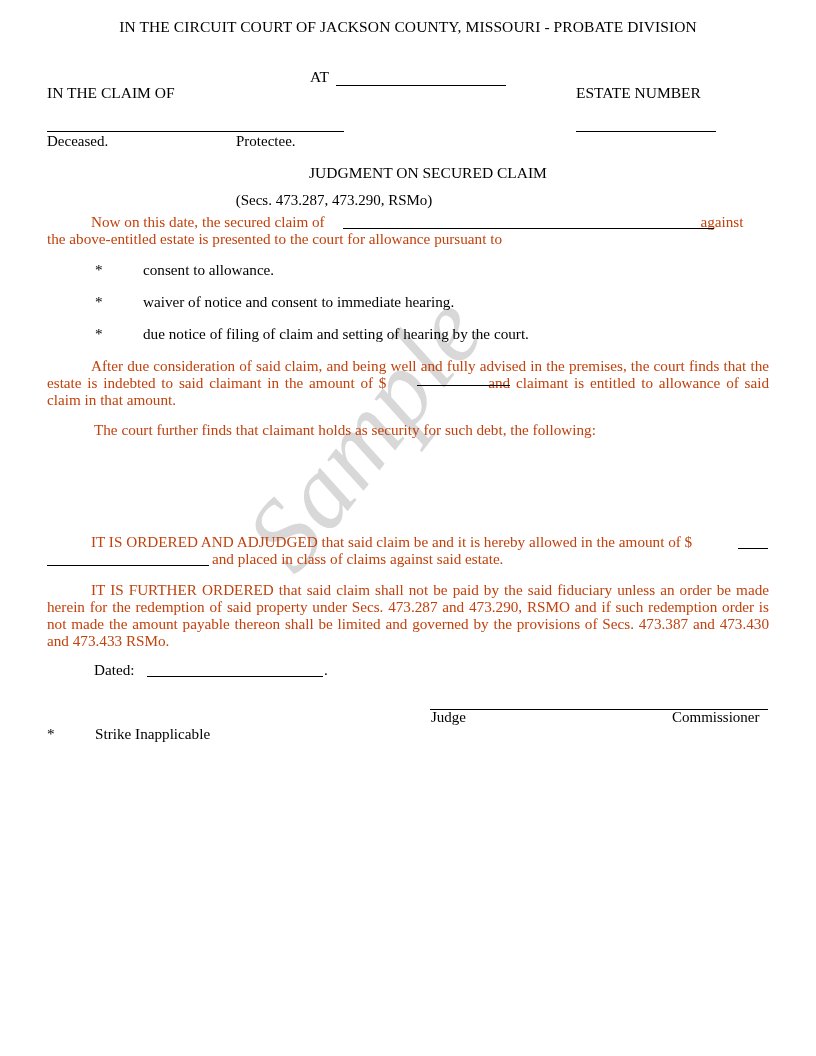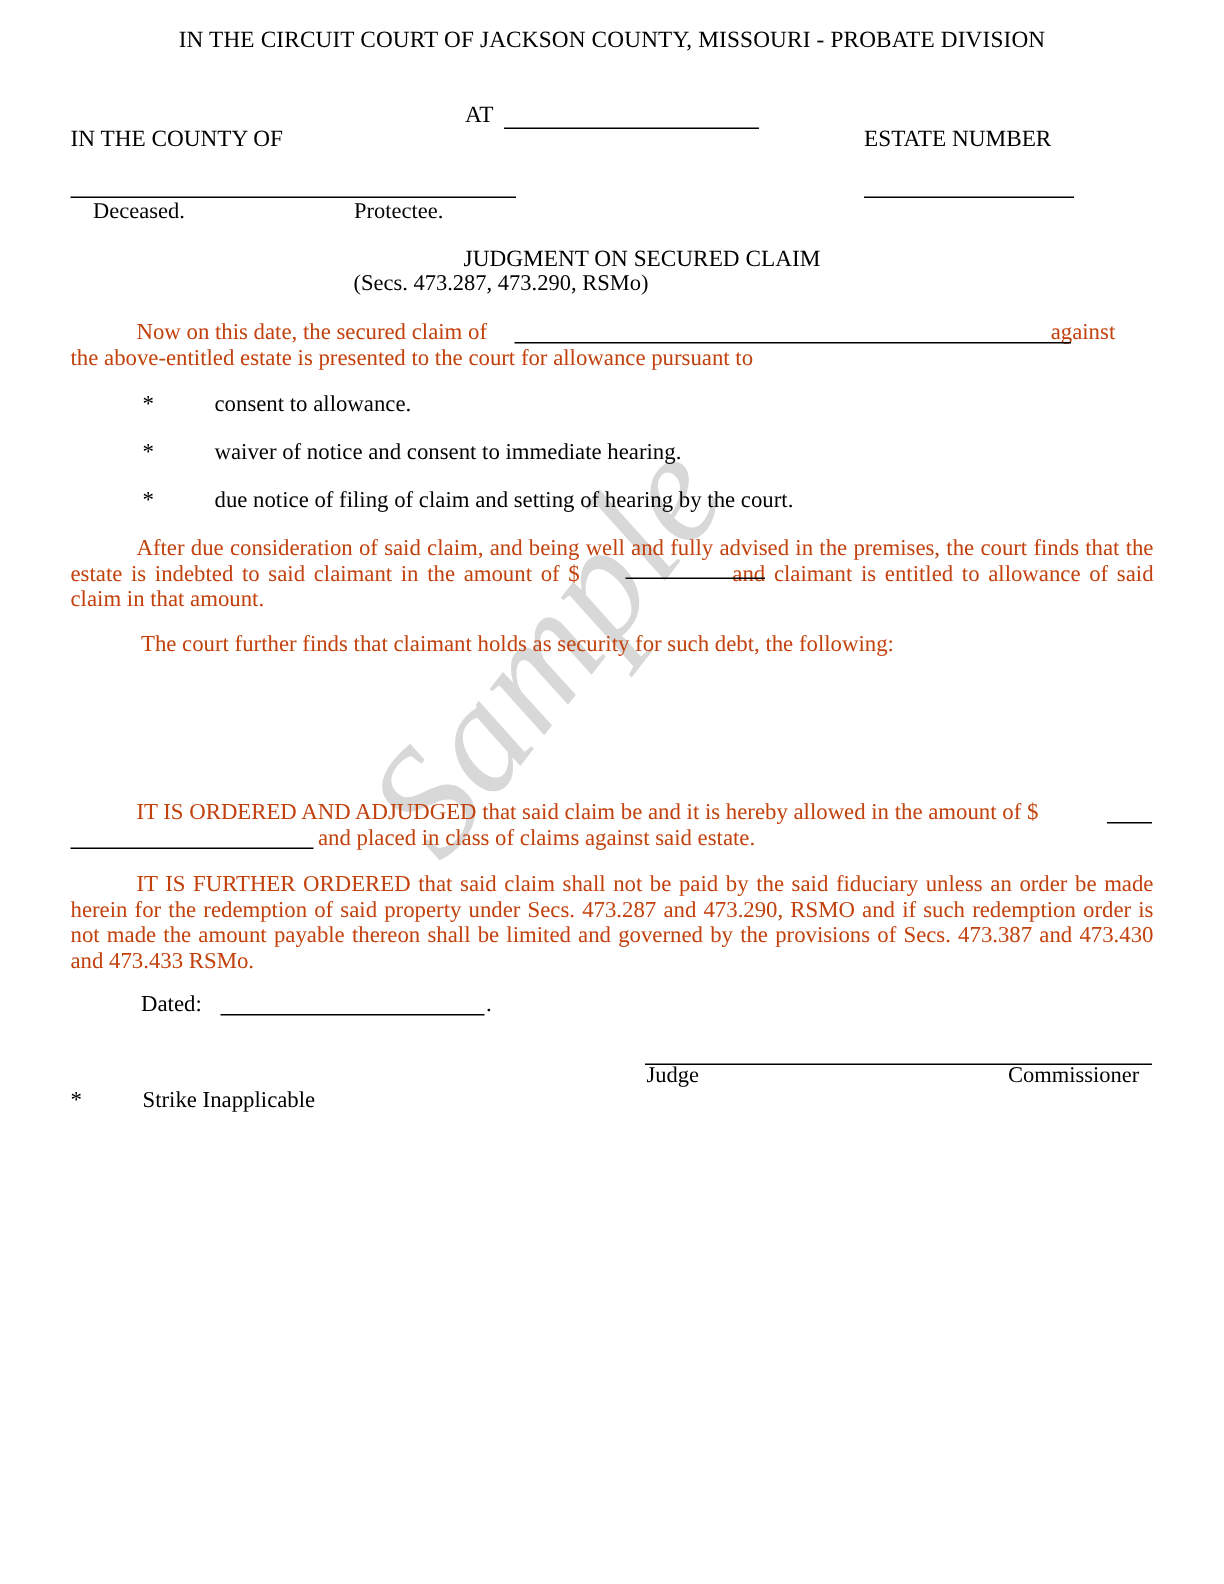--- a/index.html
+++ b/index.html
@@ -116,21 +116,20 @@
     left: 576px;
     top: 131px;
     width: 140px;
     border-bottom: 1.4px solid #000;
   }
   .deceased {
     position: absolute;
     left: 47px;
     top: 133px;
     font-size: 15px;
-    margin-left: 15px;
   }
   .protectee {
     position: absolute;
     left: 236px;
     top: 133px;
     font-size: 15px;
   }
 
   .heading-main {
     position: absolute;
@@ -138,21 +137,21 @@
     top: 164px;
     width: 816px;
     text-align: center;
     font-size: 15.5px;
     white-space: nowrap;
     margin-left: 20px;
   }
   .heading-sub {
     position: absolute;
     left: 0;
-    top: 181px;
+    top: 192px;
     width: 668px;
     text-align: center;
     font-size: 15px;
     white-space: nowrap;
   }
 
   
   .para {
     position: absolute;
     font-size: 15.2px;
@@ -302,21 +301,21 @@
   </div>
 
 
   <div class="doc">
 
     <div class="title">IN THE CIRCUIT COURT OF JACKSON COUNTY, MISSOURI - PROBATE DIVISION</div>
 
     <div class="at-label">AT</div>
     <div class="at-rule"></div>
 
-    <div class="estate-of">IN THE COUNTY OF</div>
+    <div class="estate-of">IN THE CLAIM OF</div>
 
     <div class="estate-number">ESTATE NUMBER</div>
 
     <div class="left-rule"></div>
     <div class="right-rule"></div>
 
     <div class="deceased">Deceased.</div>
     <div class="protectee">Protectee.</div>
 
     <div class="heading-main">JUDGMENT ON SECURED CLAIM</div>

